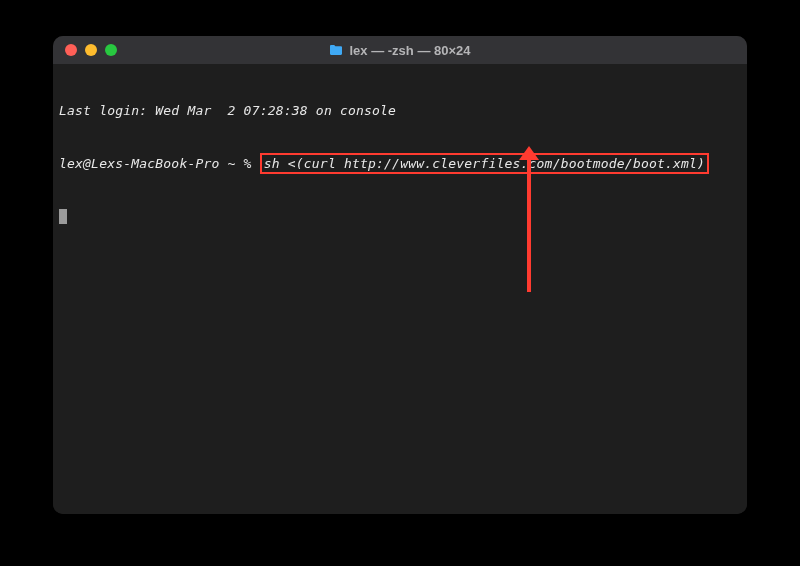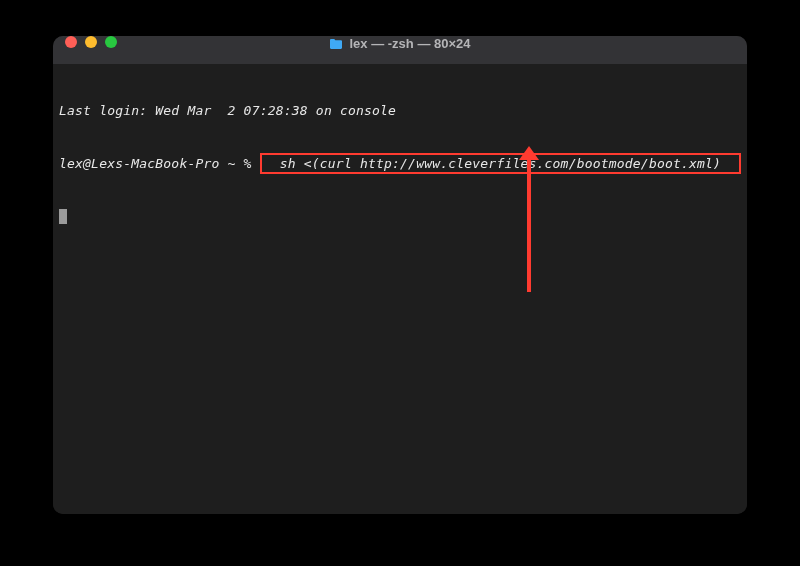--- a/index.html
+++ b/index.html
@@ -21,20 +21,21 @@
       border-radius: 10px;
       box-shadow: 0 10px 40px rgba(0,0,0,0.6);
       overflow: hidden;
       display: flex;
       flex-direction: column;
     }
     .titlebar {
       height: 28px;
       background: #333336;
       display: flex;
+      align-items: center;
       position: relative;
       flex: 0 0 auto;
     }
     .traffic-lights {
       display: flex;
       gap: 8px;
       padding-left: 12px;
     }
     .light { width: 12px; height: 12px; border-radius: 50%; }
     .light.red { background: #ff5f57; }
@@ -67,21 +68,21 @@
       line-height: 17px;
       letter-spacing: 0.2px;
       white-space: pre;
       position: relative;
       font-style: italic;
     }
     .line { display: block; }
     .prompt-line { position: relative; }
     .highlight-box {
       border: 2px solid #ff3b30;
-      padding: 0 18px;
+      padding: 0 2px;
       display: inline-block;
     }
     .cursor {
       display: inline-block;
       width: 8px;
       height: 15px;
       background: #9b9b9b;
       vertical-align: text-bottom;
       margin-top: 1px;
     }

